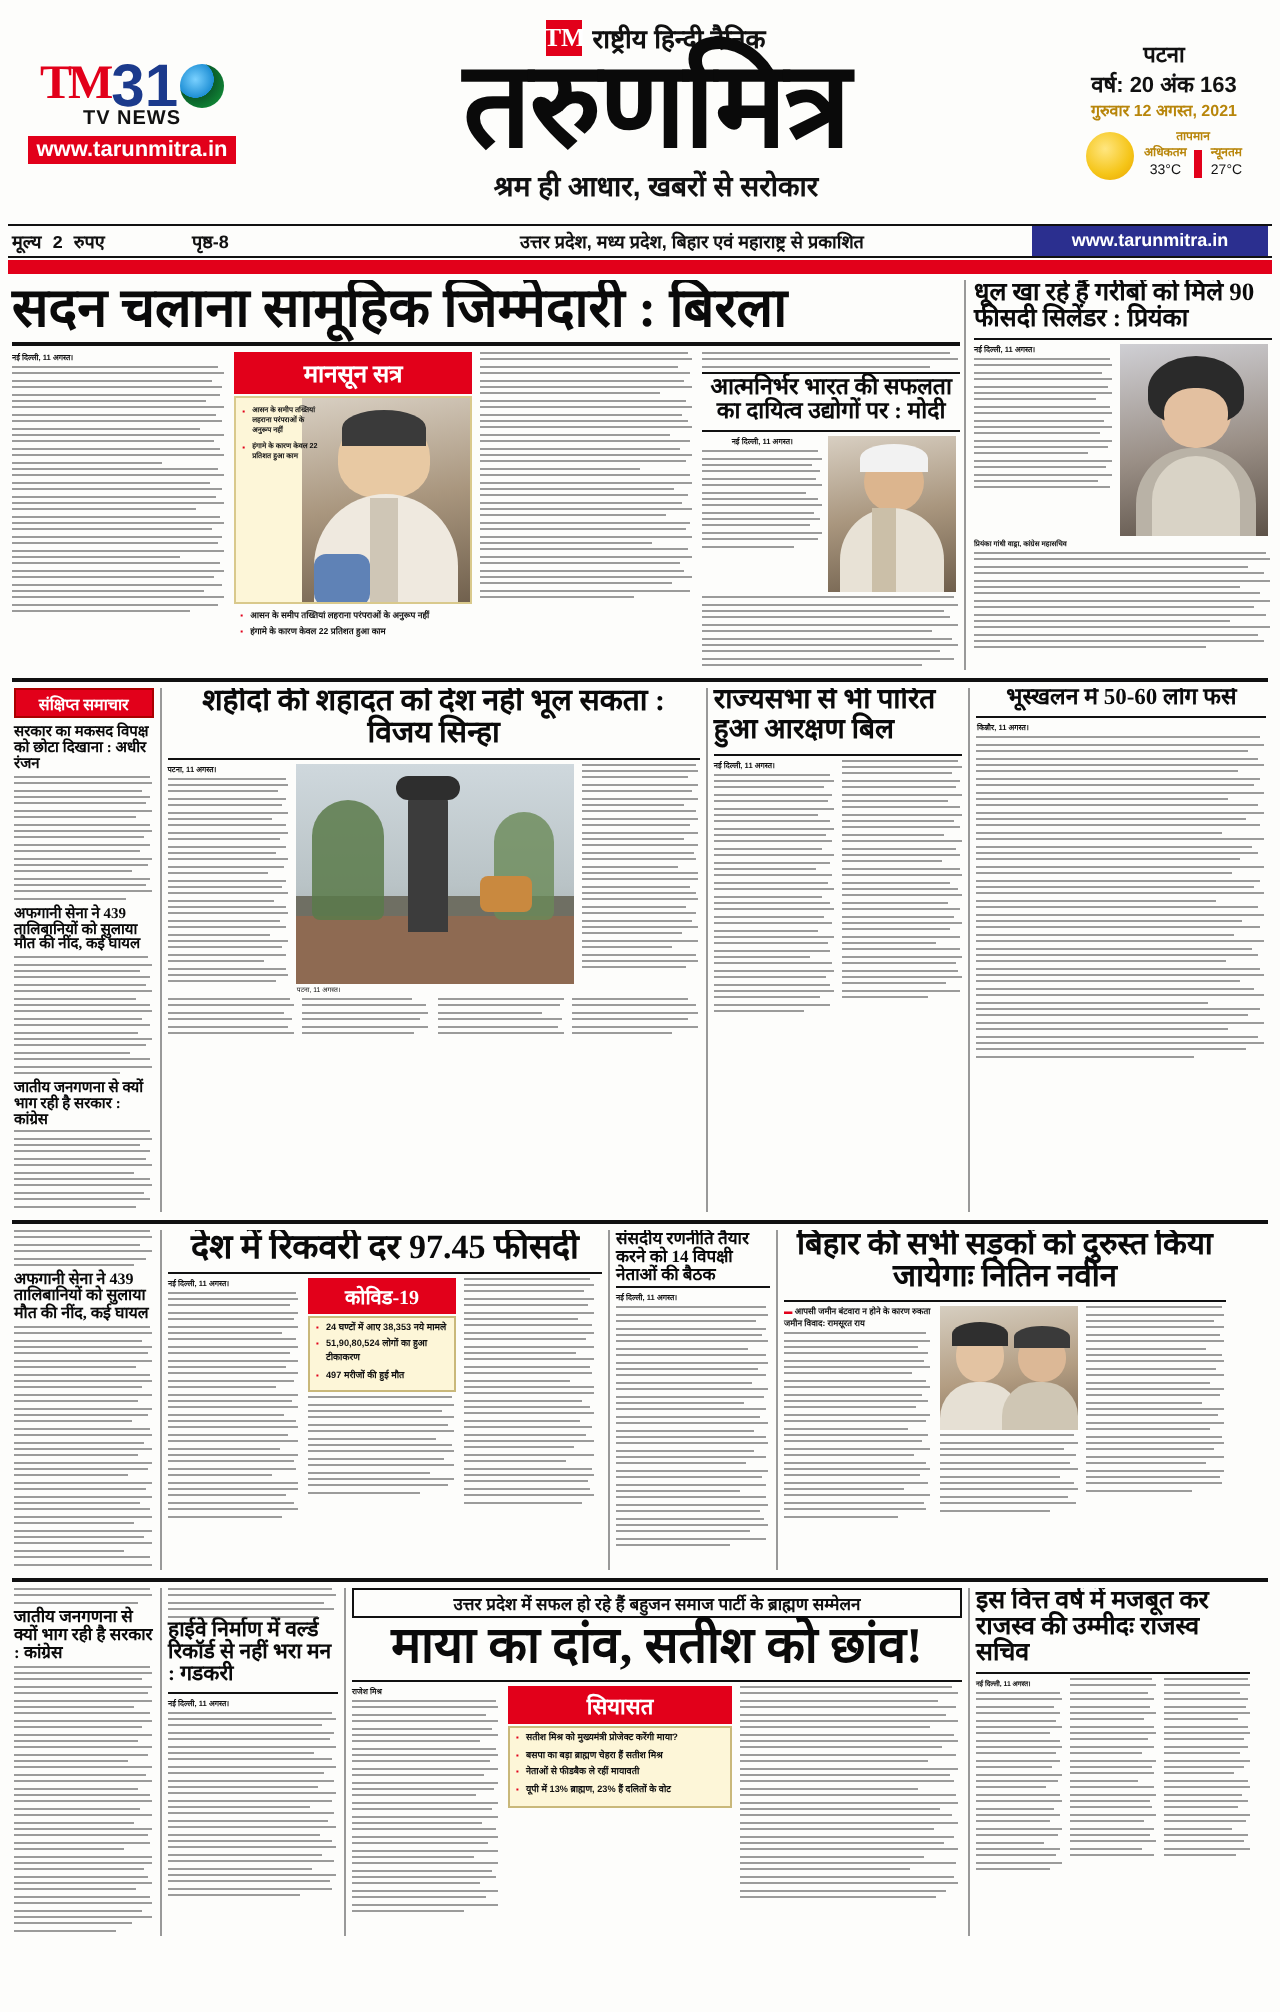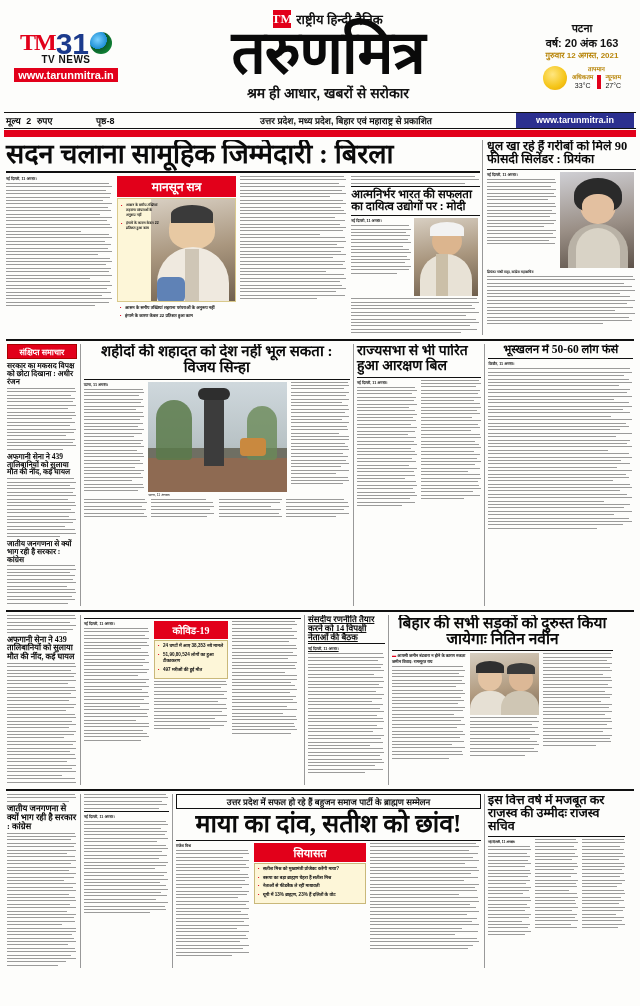--- a/index.html
+++ b/index.html
@@ -244,21 +244,21 @@
               <i style="width:99%"></i>
               <i style="width:93%"></i>
               <i style="width:95%"></i>
             <i style="width:99%"></i>
               <i style="width:90%"></i>
               <i style="width:98%"></i>
               <i style="width:72%"></i>
           </div>
         </div>
 
-        <div class="col" style="width:130px;">
+        <div class="col" style="width:130px;text-align:center;">
           <div class="lines">
             <i style="width:96%"></i>
               <i style="width:99%"></i>
               <i style="width:88%"></i>
           </div>
           <div class="rule" style="margin:2px 0 2px;"></div>
           <div class="hl" style="font-size:11.5px;">आत्मनिर्भर भारत की सफलता का दायित्व उद्योगों पर : मोदी</div>
           <div class="rule" style="margin:2px 0 2px;"></div>
           <div style="display:flex;gap:3px;">
             <div style="width:60px;">
@@ -736,20 +736,21 @@
           <i style="width:98%"></i>
           <i style="width:93%"></i>
         <i style="width:99%"></i>
           <i style="width:78%"></i>
           <i style="width:97%"></i>
           <i style="width:99%"></i>
       </div>
     </div>
 
     <div class="col sep-v" style="width:224px;padding:0 3px;">
+      <div class="hl" style="font-size:17px;text-align:center;">देश में रिकवरी दर 97.45 फीसदी</div>
       <div class="rule" style="margin:3px 0 2px;"></div>
       <div style="display:flex;gap:4px;">
         <div style="width:66px;">
           <div class="dl">नई दिल्ली, 11 अगस्त।</div>
           <div class="lines" style="margin-top:2px;">
             <i style="width:97%"></i>
               <i style="width:99%"></i>
               <i style="width:92%"></i>
               <i style="width:98%"></i>
             <i style="width:95%"></i>
@@ -845,21 +846,21 @@
               <i style="width:99%"></i>
               <i style="width:94%"></i>
               <i style="width:96%"></i>
             <i style="width:99%"></i>
               <i style="width:89%"></i>
           </div>
         </div>
       </div>
     </div>
 
-    <div class="col sep-v" style="width:84px;padding:0 3px;text-decoration:underline;">
+    <div class="col sep-v" style="width:84px;padding:0 3px;">
       <div class="hl" style="font-size:8.5px;">संसदीय रणनीति तैयार करने को 14 विपक्षी नेताओं की बैठक</div>
       <div class="rule" style="margin:2px 0 2px;"></div>
       <div class="dl">नई दिल्ली, 11 अगस्त।</div>
       <div class="lines" style="margin-top:2px;">
         <i style="width:97%"></i>
           <i style="width:99%"></i>
           <i style="width:91%"></i>
           <i style="width:98%"></i>
         <i style="width:95%"></i>
           <i style="width:99%"></i>
@@ -1051,20 +1052,21 @@
     </div>
 
     <div class="col sep-v" style="width:92px;padding:0 3px;">
       <div class="lines">
         <i style="width:97%"></i>
           <i style="width:99%"></i>
           <i style="width:92%"></i>
           <i style="width:98%"></i>
         <i style="width:88%"></i>
       </div>
+      <div class="hl" style="font-size:10.5px;margin-top:2px;">हाईवे निर्माण में वर्ल्ड रिकॉर्ड से नहीं भरा मन : गडकरी</div>
       <div class="rule" style="margin:2px 0 2px;"></div>
       <div class="dl">नई दिल्ली, 11 अगस्त।</div>
       <div class="lines" style="margin-top:2px;">
         <i style="width:97%"></i>
           <i style="width:99%"></i>
           <i style="width:91%"></i>
           <i style="width:98%"></i>
         <i style="width:95%"></i>
           <i style="width:99%"></i>
           <i style="width:86%"></i>

